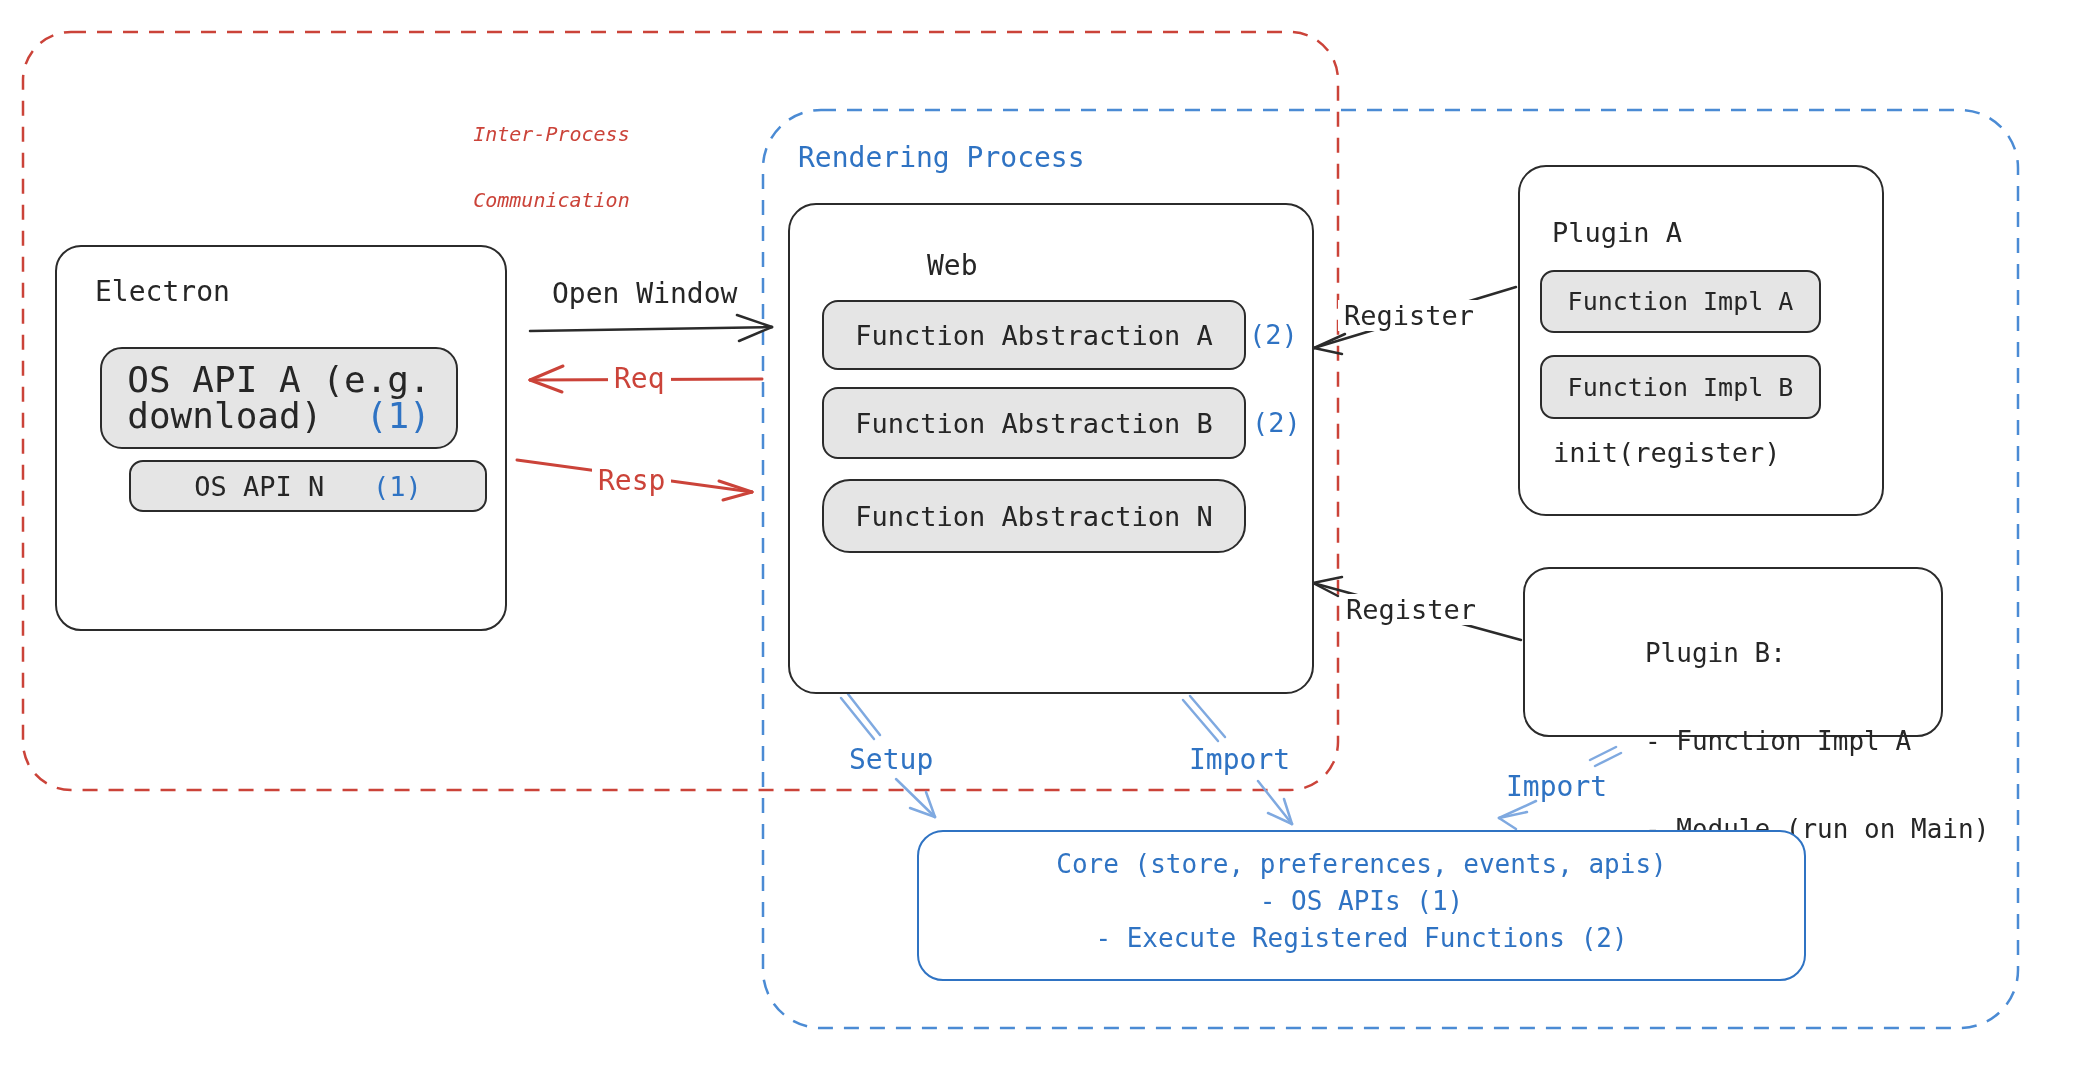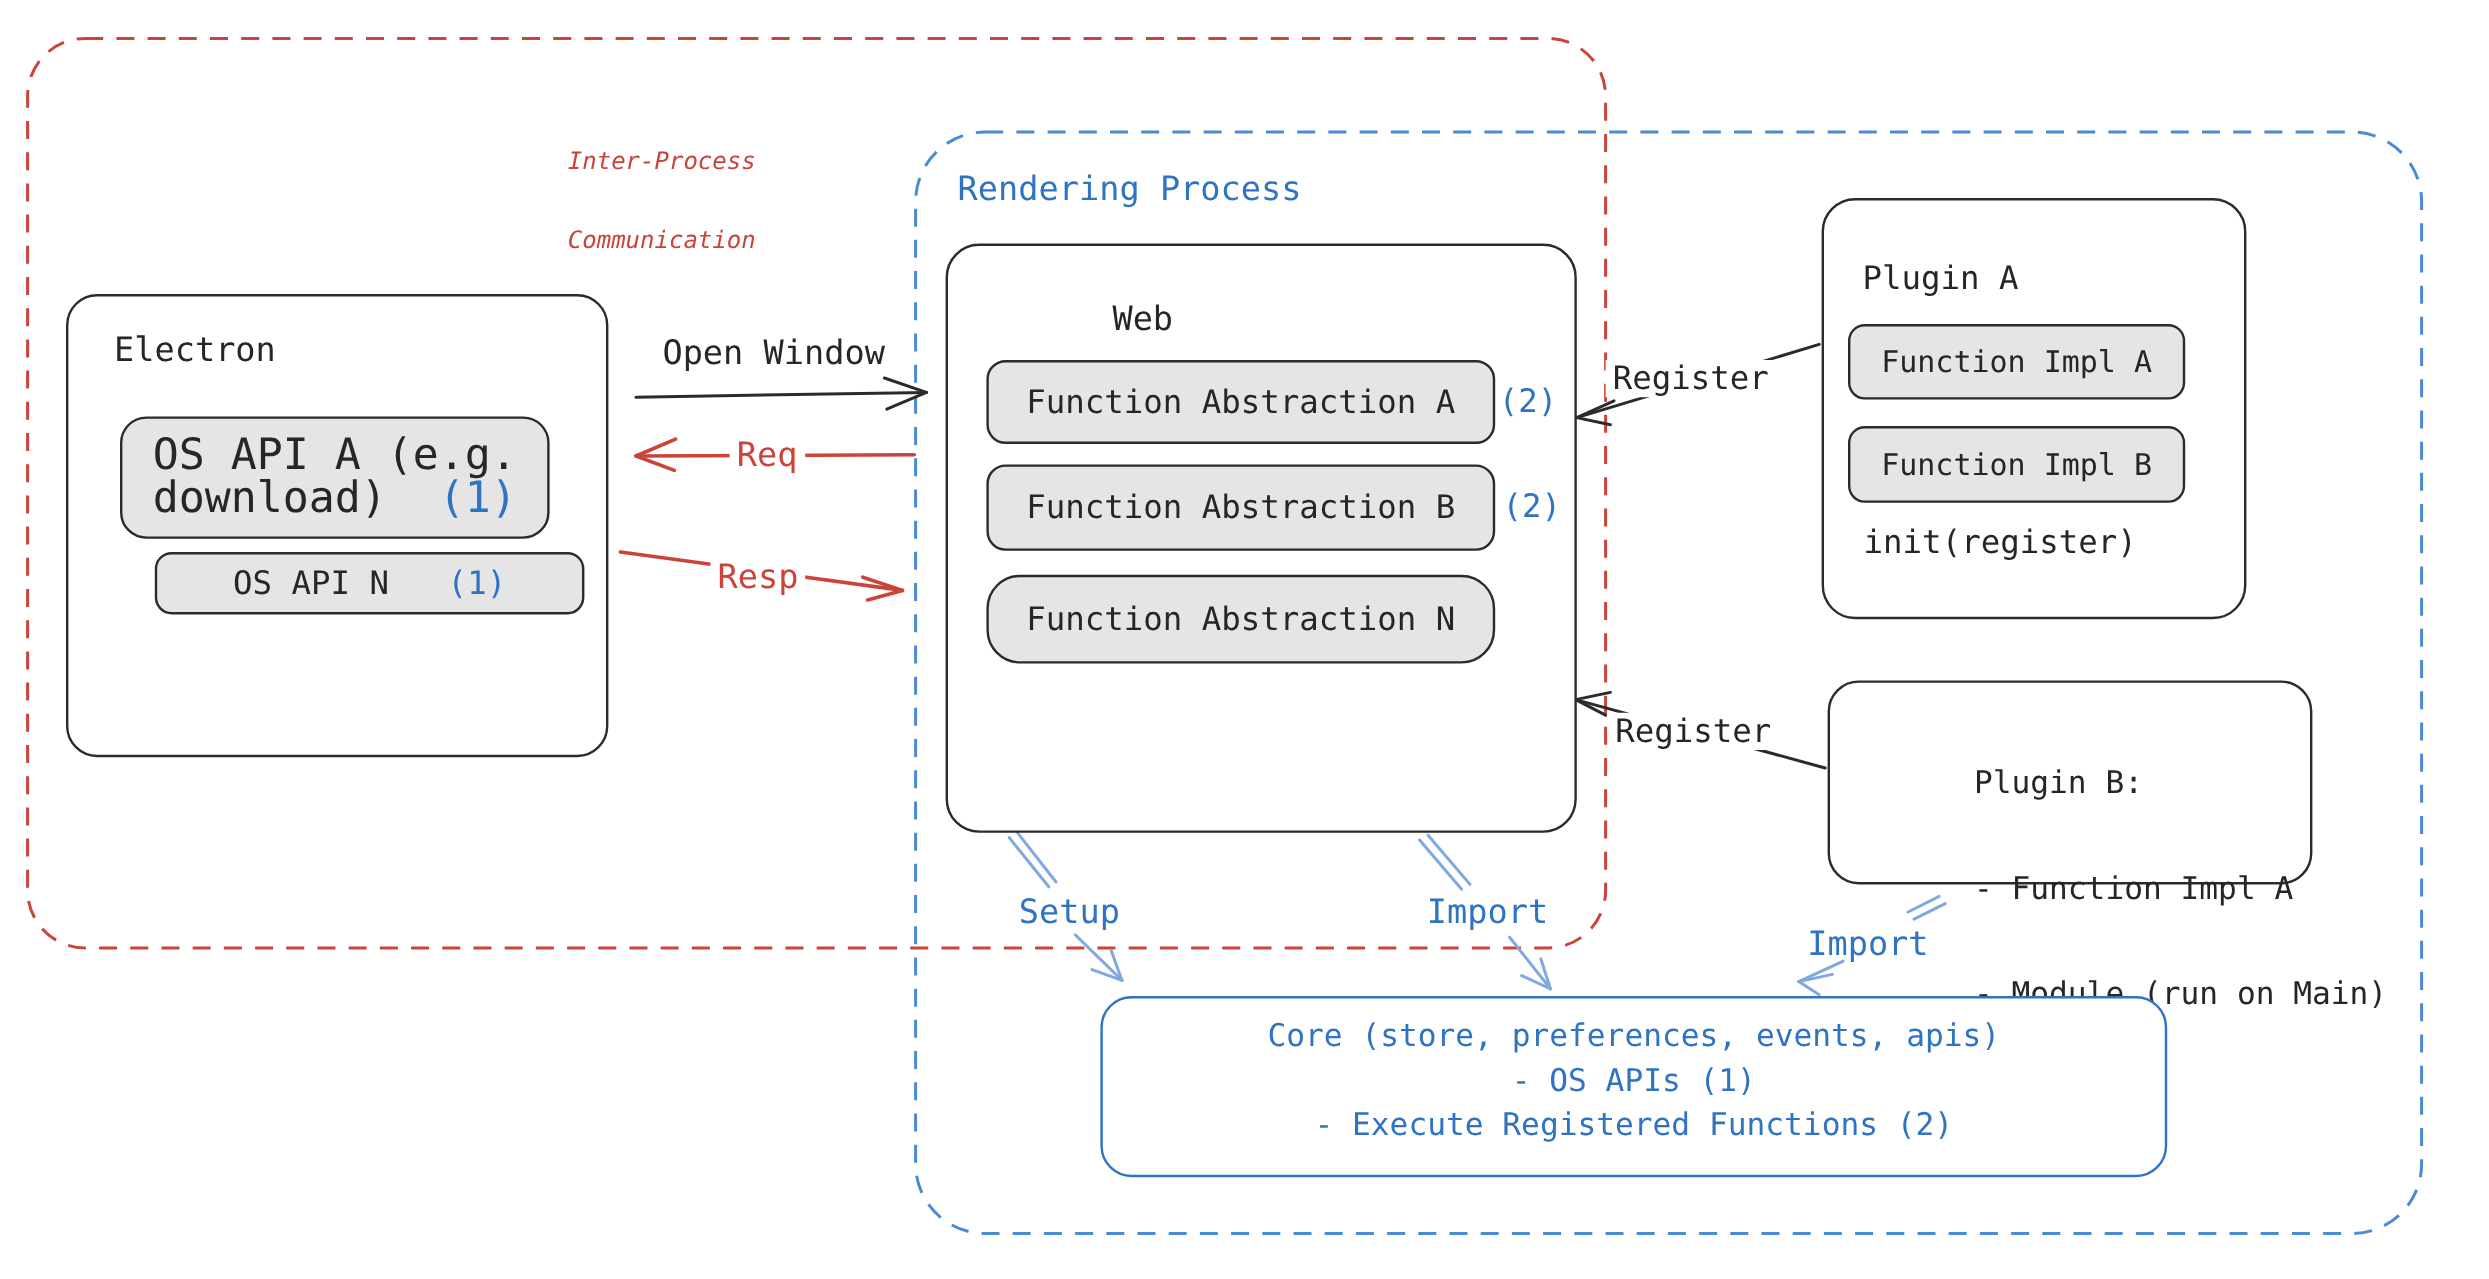--- a/index.html
+++ b/index.html
@@ -123,35 +123,35 @@
       <span>Function Abstraction B</span>
     </div>
     <span class="badge" style="left:462px;top:202px;">(2)</span>
 
     <div class="innerbox" style="left:32px;top:274px;width:420px;height:70px;border-radius:28px;font-size:27px;">
       <span>Function Abstraction N</span>
     </div>
 
   </div>
 
-  <div class="box" style="left:1518px;top:165px;width:350px;height:347px;border-radius:28px;">
+  <div class="box" style="left:1518px;top:165px;width:350px;height:347px;border-radius:28px;padding-left:12px;">
     <span class="boxtitle" style="left:32px;top:50px;font-size:27px;">Plugin A</span>
 
     <div class="innerbox" style="left:20px;top:103px;width:277px;height:59px;border-radius:14px;font-size:25px;">
       <span>Function Impl A</span>
     </div>
 
     <div class="innerbox" style="left:20px;top:188px;width:277px;height:60px;border-radius:14px;font-size:25px;">
       <span>Function Impl B</span>
     </div>
 
     <span class="boxtitle" style="left:33px;top:270px;font-size:27px;">init(register)</span>
   </div>
 
-  <div class="box" style="left:1523px;top:567px;width:400px;height:166px;border-radius:26px;">
+  <div class="box" style="left:1523px;top:567px;width:400px;height:166px;border-radius:26px;padding-left:16px;">
     <div style="position:absolute;left:26px;top:18px;font-size:26px;line-height:44px;white-space:pre;">
       <span>Plugin B:</span><br>
       <span>- Function Impl A</span><br>
       <span>- Module (run on Main)</span>
     </div>
   </div>
 
   <div class="box" style="left:917px;top:830px;width:885px;height:147px;border-radius:26px;border-color:#2f73c3;border-width:2px;">
     <div style="position:absolute;left:0;top:14px;width:100%;">
       <div class="core-line">Core (store, preferences, events, apis)</div>

